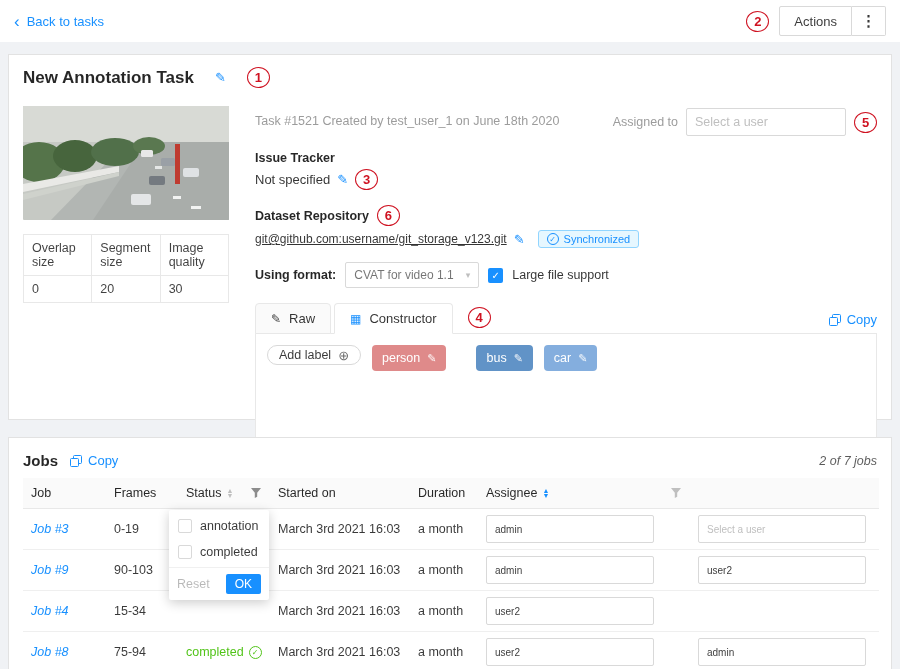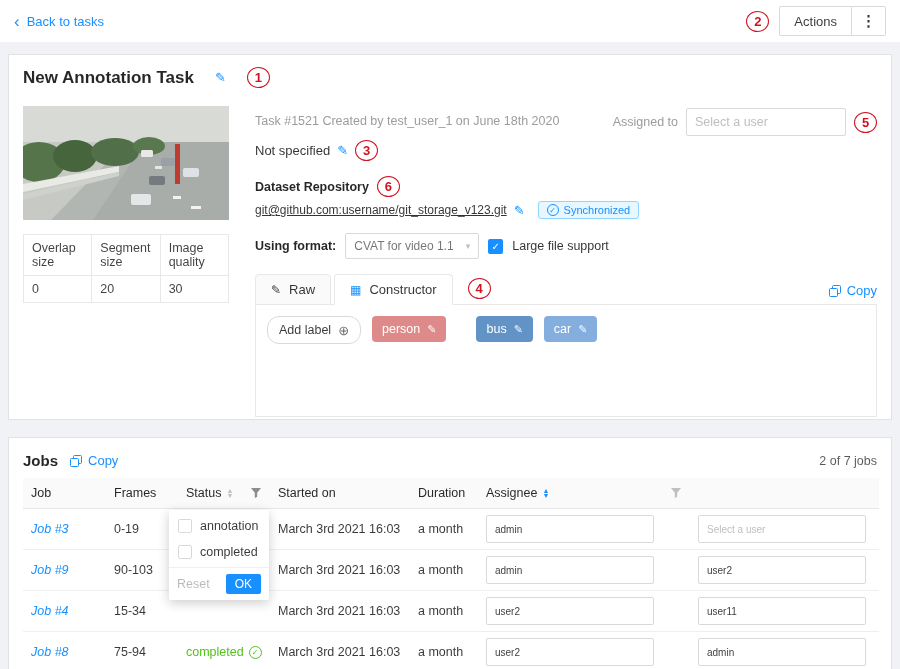--- a/index.html
+++ b/index.html
@@ -95,34 +95,34 @@
     font-size: 13px; color: rgba(0,0,0,0.8); cursor: pointer;
   }
   .tab.active { background: #fff; border-bottom-color: #fff; position: relative; z-index: 2; }
   .tab-icon { font-size: 12px; line-height: 1; }
   .copy-link { margin-left: auto; color: #1890ff; display: flex; gap: 6px; align-items: center; margin-bottom: 7px; cursor: pointer; font-size: 13px; }
   .tab-content {
     border: 1px solid #e8e8e8; margin-top: -1px; height: 113px; padding: 11px;
     display: flex; gap: 11px; align-items: flex-start; background: #fff;
   }
   .add-label-btn {
-    border: 1px solid #d9d9d9; border-radius: 12px; height: 28px; background: #fff;
+    border: 1px solid #d9d9d9; border-radius: 12px; height: 20px; background: #fff;
     display: flex; align-items: center; gap: 7px; padding: 0 11px; font-size: 12.5px;
     color: rgba(0,0,0,0.78); cursor: pointer;
   }
   .plus-icon { font-size: 13px; color: rgba(0,0,0,0.6); }
   .tag {
     height: 26px; display: flex; align-items: center; gap: 7px; padding: 0 10px;
     border-radius: 4px; color: #fff; font-size: 12.5px; cursor: pointer;
   }
   .tag .edit-icon { color: #fff; opacity: 0.9; font-size: 11px; }
   
   .jobs-header-row { display: flex; align-items: center; gap: 12px; margin-bottom: 9px; padding-top: 4px; }
   .jobs-title { font-size: 15px; font-weight: 700; color: rgba(0,0,0,0.85); }
-  .jobs-count { margin-left: auto; font-size: 12.5px; color: rgba(0,0,0,0.65); }
+  .jobs-count { margin-left: auto; font-size: 12.5px; color: rgba(0,0,0,0.65); font-style: italic; }
   .jt { width: 856px; font-size: 12.5px; position: relative; }
   .jt-header, .jt-row { display: grid; grid-template-columns: 83px 72px 92px 140px 68px 212px 189px; align-items: center; }
   .jt-header { background: #fafafa; border-bottom: 1px solid #e8e8e8; height: 31px; }
   .jt-hcell { display: flex; align-items: center; gap: 5px; padding: 0 8px; color: rgba(0,0,0,0.85); cursor: pointer; }
   .sorter { display: flex; flex-direction: column; font-size: 7px; line-height: 5px; color: #bfbfbf; }
   .sorter .active { color: #1890ff; }
   .funnel { margin-left: auto; display: inline-flex; cursor: pointer; }
   .jt-row { height: 41px; border-bottom: 1px solid #efefef; }
   .jt-cell { padding: 0 8px; color: rgba(0,0,0,0.78); }
   .job-link { color: #1890ff; cursor: pointer; font-style: italic; }
@@ -220,20 +220,23 @@
       <div class="right-col">
         <div class="meta-row">
           <span class="meta-text">Task #1521 Created by test_user_1 on June 18th 2020</span>
           <div class="assigned">
             <span class="assigned-label">Assigned to</span>
             <input class="ui-input" placeholder="Select a user" style="">
             <span class="ann">5</span>
           </div>
         </div>
 
+        <div class="section-label">
+          <span>Issue Tracker</span>
+        </div>
         <div class="value-row">
           <span>Not specified</span>
           <span class="edit-icon">✎</span>
           <span class="ann">3</span>
         </div>
 
         <div class="section-label">
           <span>Dataset Repository</span>
           <span class="ann">6</span>
         </div>
@@ -370,21 +373,20 @@
         <div class="jt-cell"><input class="cell-input" value="user2" style=""></div>
       </div>
 
       <div class="jt-row">
         <div class="jt-cell"><span class="job-link">Job #4</span></div>
         <div class="jt-cell">15-34</div>
         <div class="jt-cell"></div>
         <div class="jt-cell">March 3rd 2021 16:03</div>
         <div class="jt-cell">a month</div>
         <div class="jt-cell"><input class="cell-input" value="user2" style=""></div>
-        <div class="jt-cell"><input class="cell-input" value="user11" style=""></div>
       </div>
 
       <div class="jt-row">
         <div class="jt-cell"><span class="job-link">Job #8</span></div>
         <div class="jt-cell">75-94</div>
         <div class="jt-cell">
           <span class="status-completed">
             <span>completed</span>
             <span class="status-icon">✓</span>
           </span>

